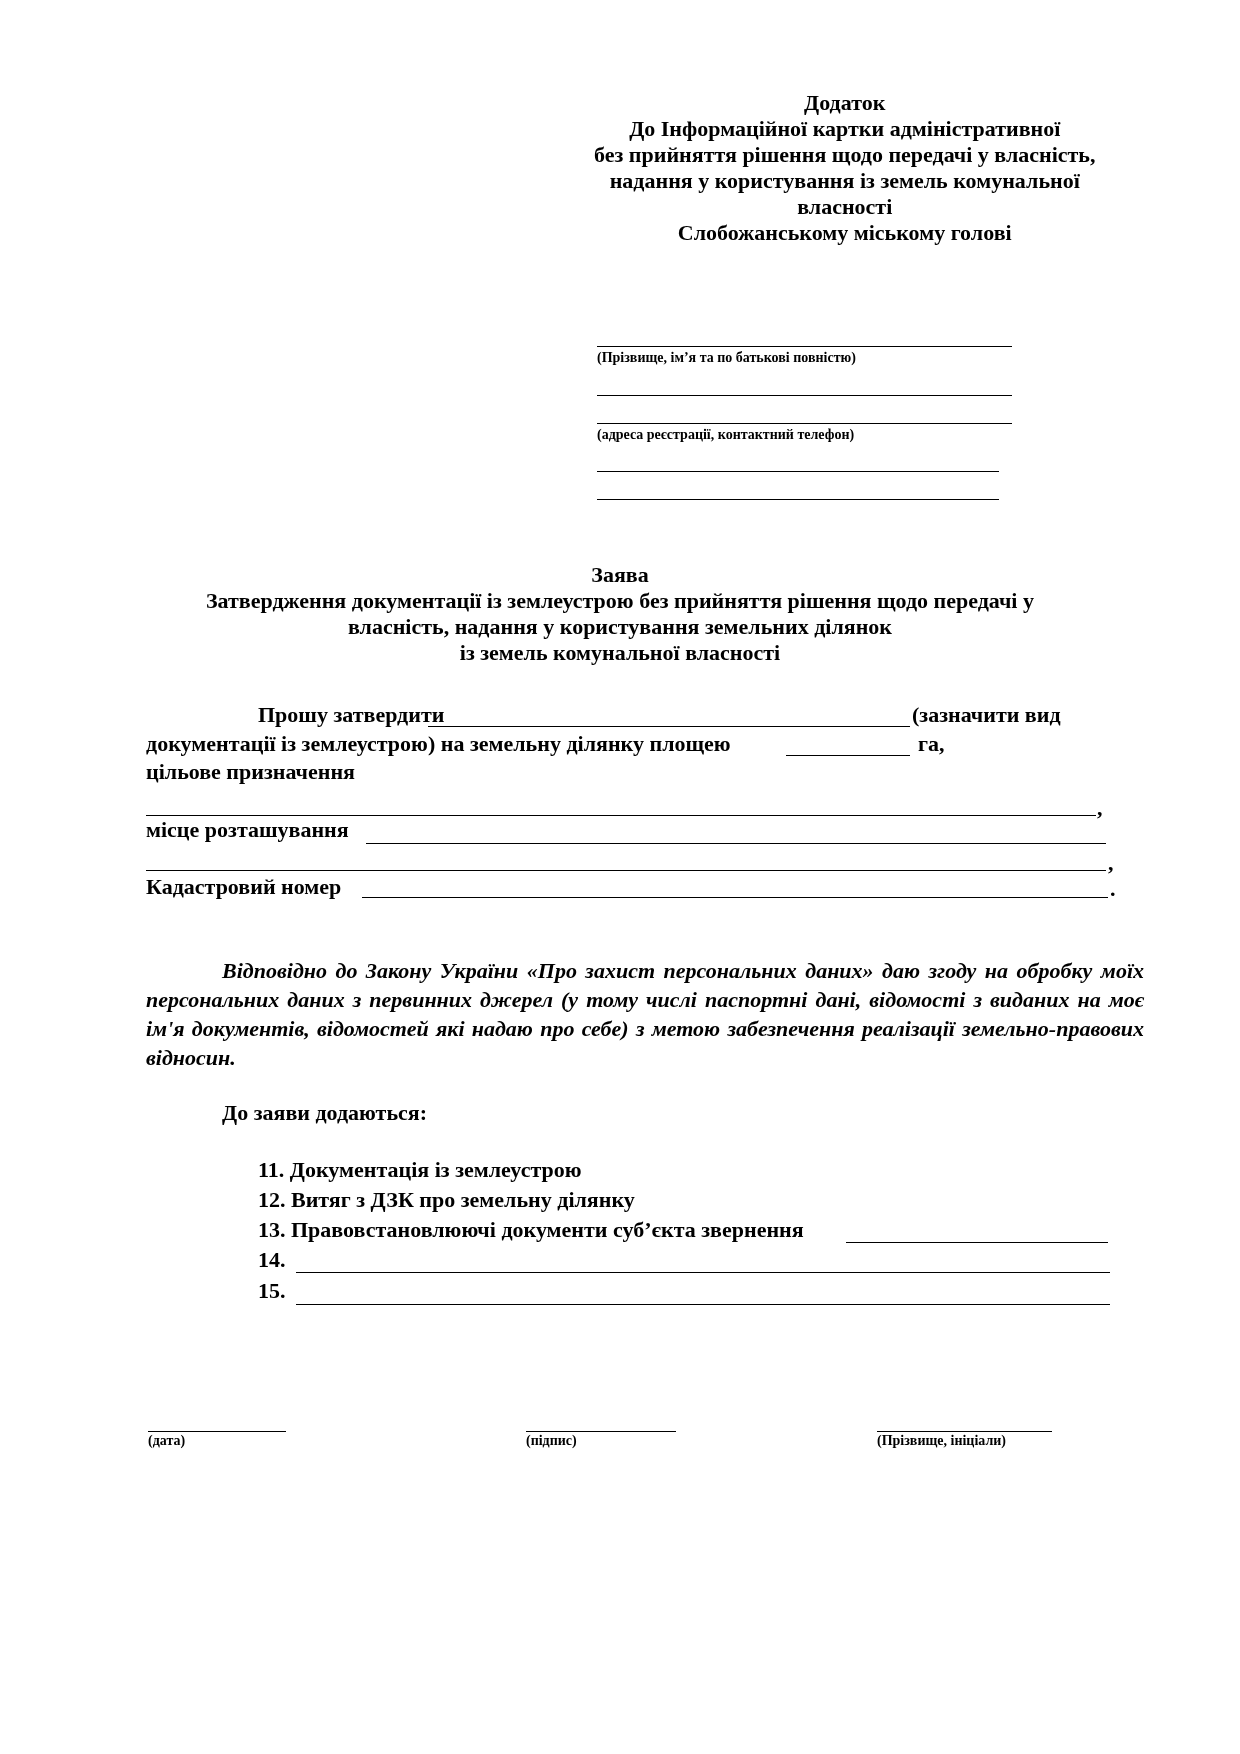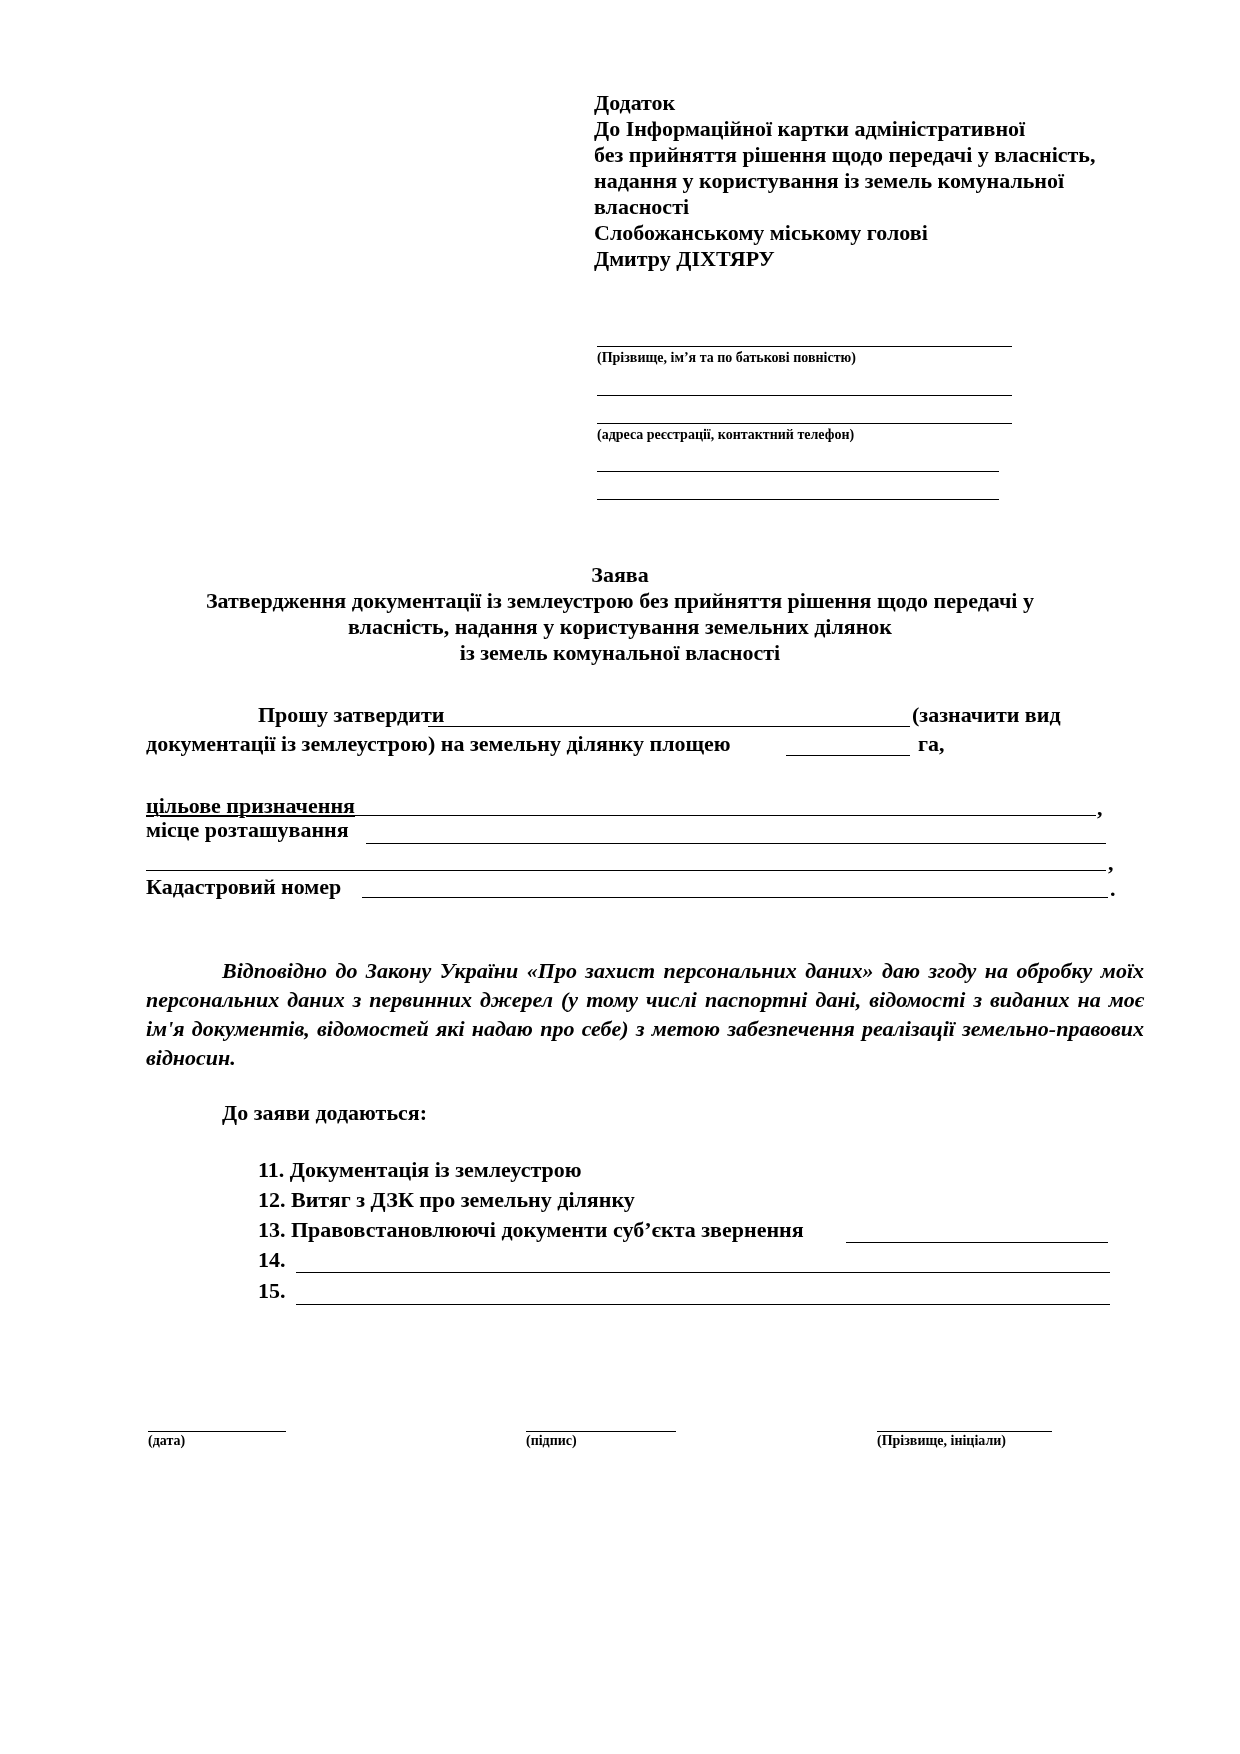--- a/index.html
+++ b/index.html
@@ -1,40 +1,39 @@
 <!DOCTYPE html>
 <html><head>
 <meta charset="utf-8">
 <style>
   html, body { margin: 0; padding: 0; background: #ffffff; }
   body {
     width: 1240px; height: 1754px; position: relative; overflow: hidden;
     font-family: "Liberation Serif", "DejaVu Serif", serif;
     color: #000000;
   }
-  .abs { position: absolute; }
+  .abs { position: absolute; text-align: center; }
   .t22 { font-size: 22px; line-height: 26px; white-space: nowrap; }
   .bold { font-weight: bold; }
   .italic { font-style: italic; }
   .line { position: absolute; height: 0; border-top: 1.5px solid #000; }
   .caption { position: absolute; font-size: 14px; font-weight: bold; text-align: left; white-space: nowrap; }
   .center { text-align: center; }
   .justify { text-align: justify; }
 </style>
 </head>
 <body>
 
 <div class="abs t22 bold" style="left:594px; top:90px;">
   <div>Додаток</div>
   <div>До Інформаційної картки адміністративної</div>
   <div>без прийняття рішення щодо передачі у власність,</div>
   <div>надання у користування із земель комунальної</div>
   <div>власності</div>
   <div>Слобожанському міському голові</div>
-  <div>Дмитру ДІХТЯРУ</div>
 </div>
 
 <div class="line" style="left:597px; top:346px; width:415px;"></div>
 <div class="caption" style="left:597px; top:350px; width:415px;">(Прізвище, ім’я та по батькові повністю)</div>
 <div class="line" style="left:597px; top:395px; width:415px;"></div>
 <div class="line" style="left:597px; top:423px; width:415px;"></div>
 <div class="caption" style="left:597px; top:427px; width:415px;">(адреса реєстрації, контактний телефон)</div>
 <div class="line" style="left:597px; top:471px; width:402px;"></div>
 <div class="line" style="left:597px; top:499px; width:402px;"></div>
 
@@ -46,21 +45,21 @@
 </div>
 
 <div class="abs t22 bold" style="left:222px; top:702px;margin-left:36px;">Прошу затвердити</div>
 <div class="line" style="left:428px; top:726px; width:482px;"></div>
 <div class="abs t22 bold" style="left:912px; top:702px;">(зазначити вид</div>
 
 <div class="abs t22 bold" style="left:146px; top:731px;">документації із землеустрою) на земельну ділянку  площею</div>
 <div class="line" style="left:786px; top:755px; width:124px;"></div>
 <div class="abs t22 bold" style="left:918px; top:731px;">га,</div>
 
-<div class="abs t22 bold" style="left:146px; top:793px;text-decoration:underline;">цільове призначення</div>
+<div class="abs t22 bold" style="left:146px; top:759px;">цільове призначення</div>
 <div class="line" style="left:146px; top:815px; width:950px;"></div>
 <div class="abs t22 bold" style="left:1097px; top:795px;">,</div>
 
 <div class="abs t22 bold" style="left:146px; top:817px;">місце розташування</div>
 <div class="line" style="left:366px; top:843px; width:740px;"></div>
 <div class="line" style="left:146px; top:870px; width:960px;"></div>
 <div class="abs t22 bold" style="left:1108px; top:850px;">,</div>
 
 <div class="abs t22 bold" style="left:146px; top:874px;">Кадастровий номер</div>
 <div class="line" style="left:362px; top:897px; width:746px;"></div>

